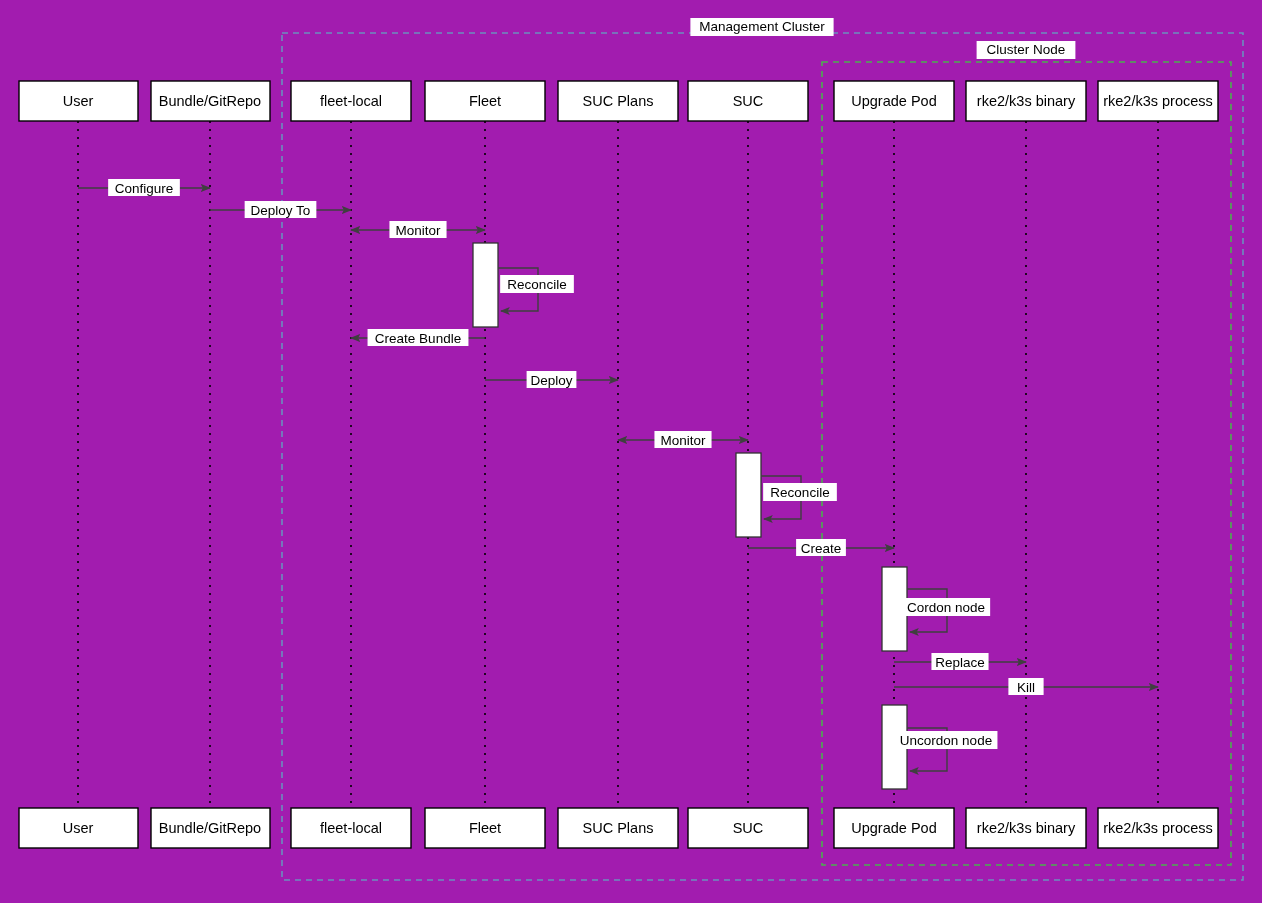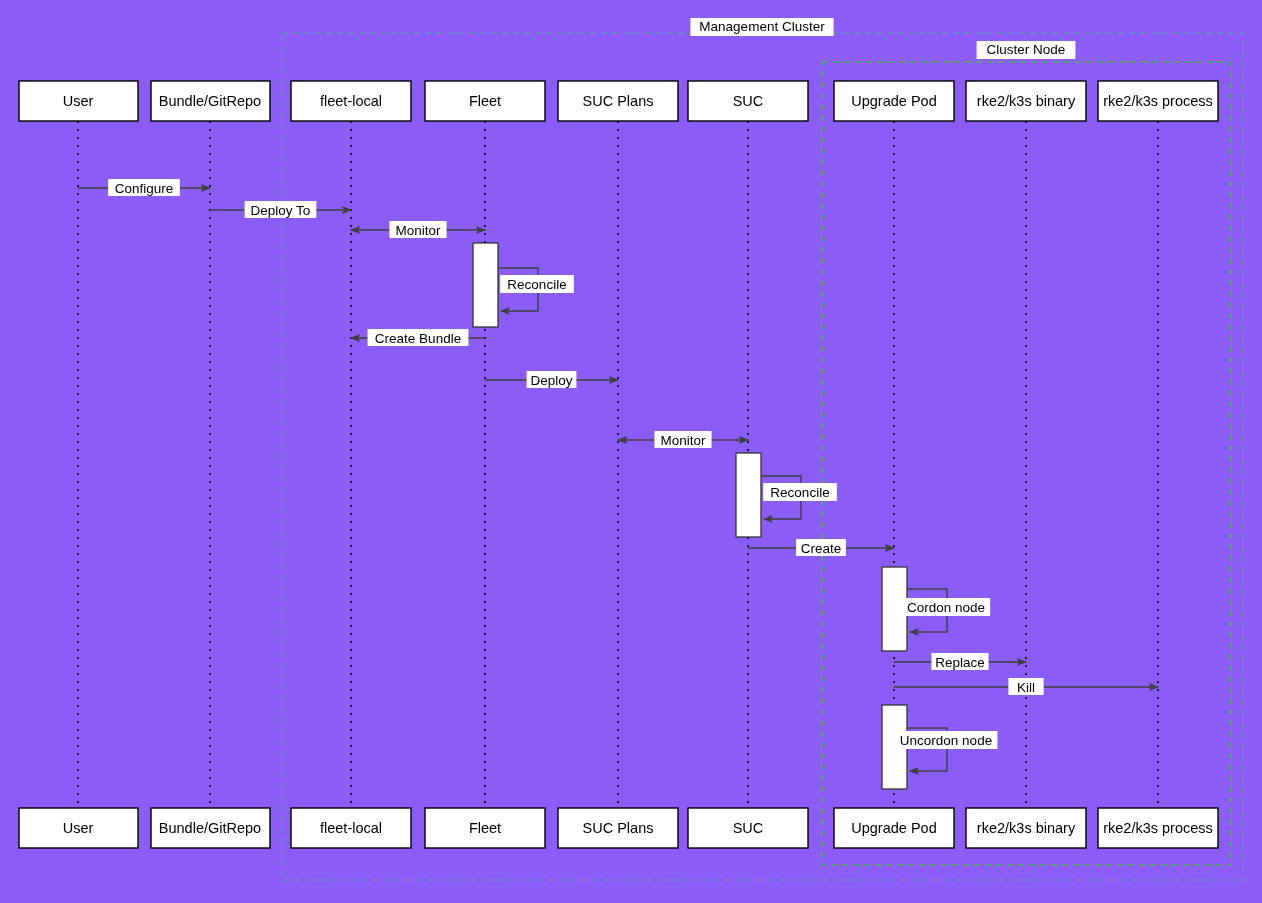--- a/index.html
+++ b/index.html
@@ -7,21 +7,21 @@
     padding: 0;
     background: #ffffff;
   }
   body {
     font-family: "Liberation Sans", sans-serif;
   }
   #canvas {
     position: relative;
     width: 1262px;
     height: 903px;
-    background: #8b5cf6;
+    background: #a21caf;
     overflow: hidden;
   }
   #diagram-svg {
     position: absolute;
     left: 0;
     top: 0;
     width: 1262px;
     height: 903px;
   }
   .lifeline-box {

